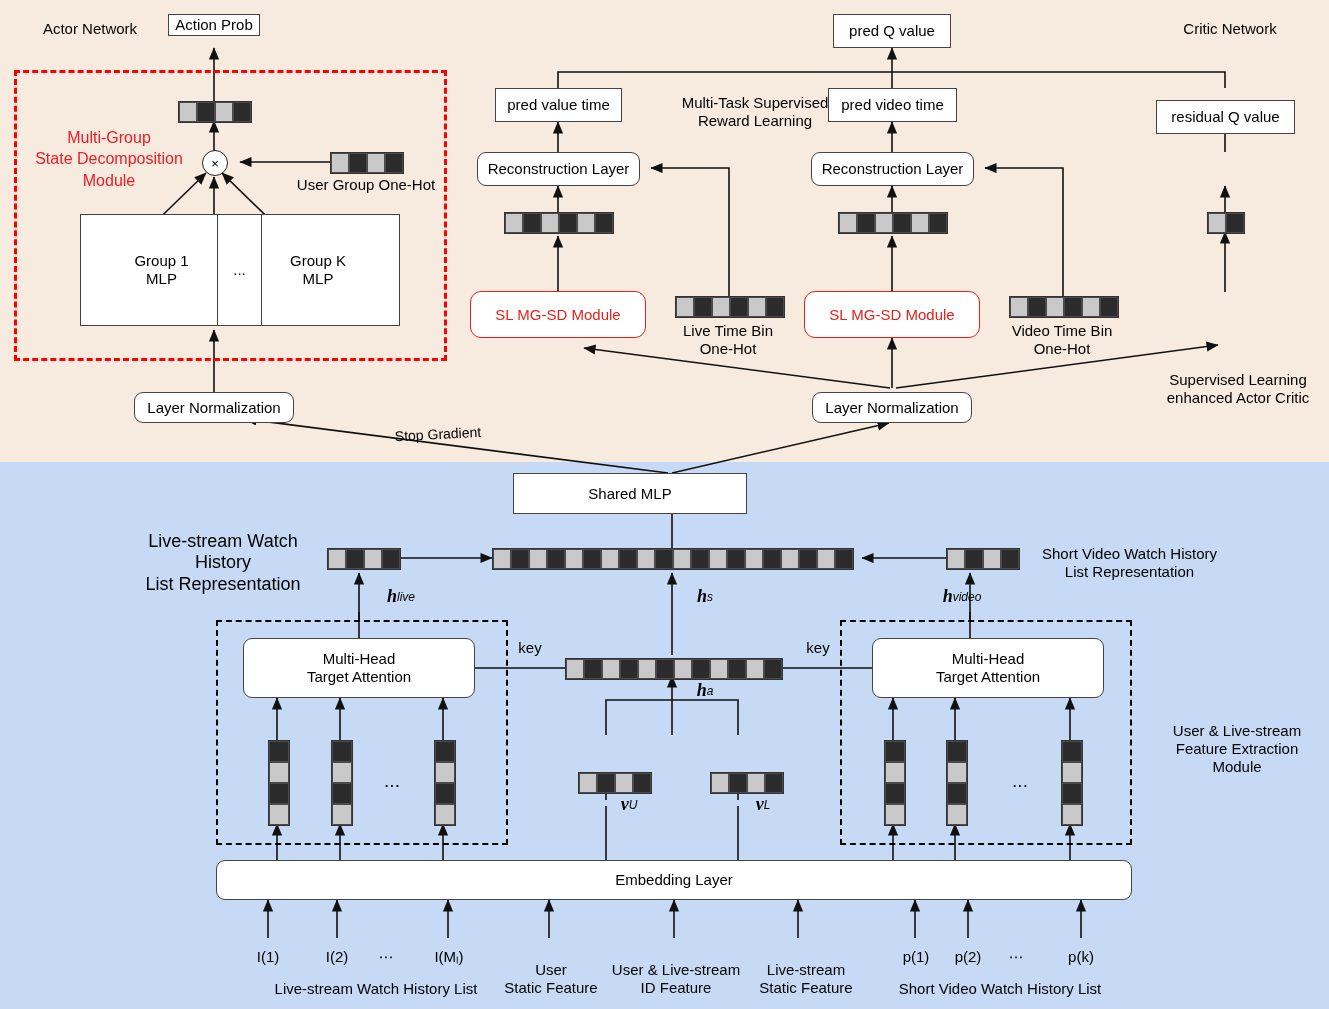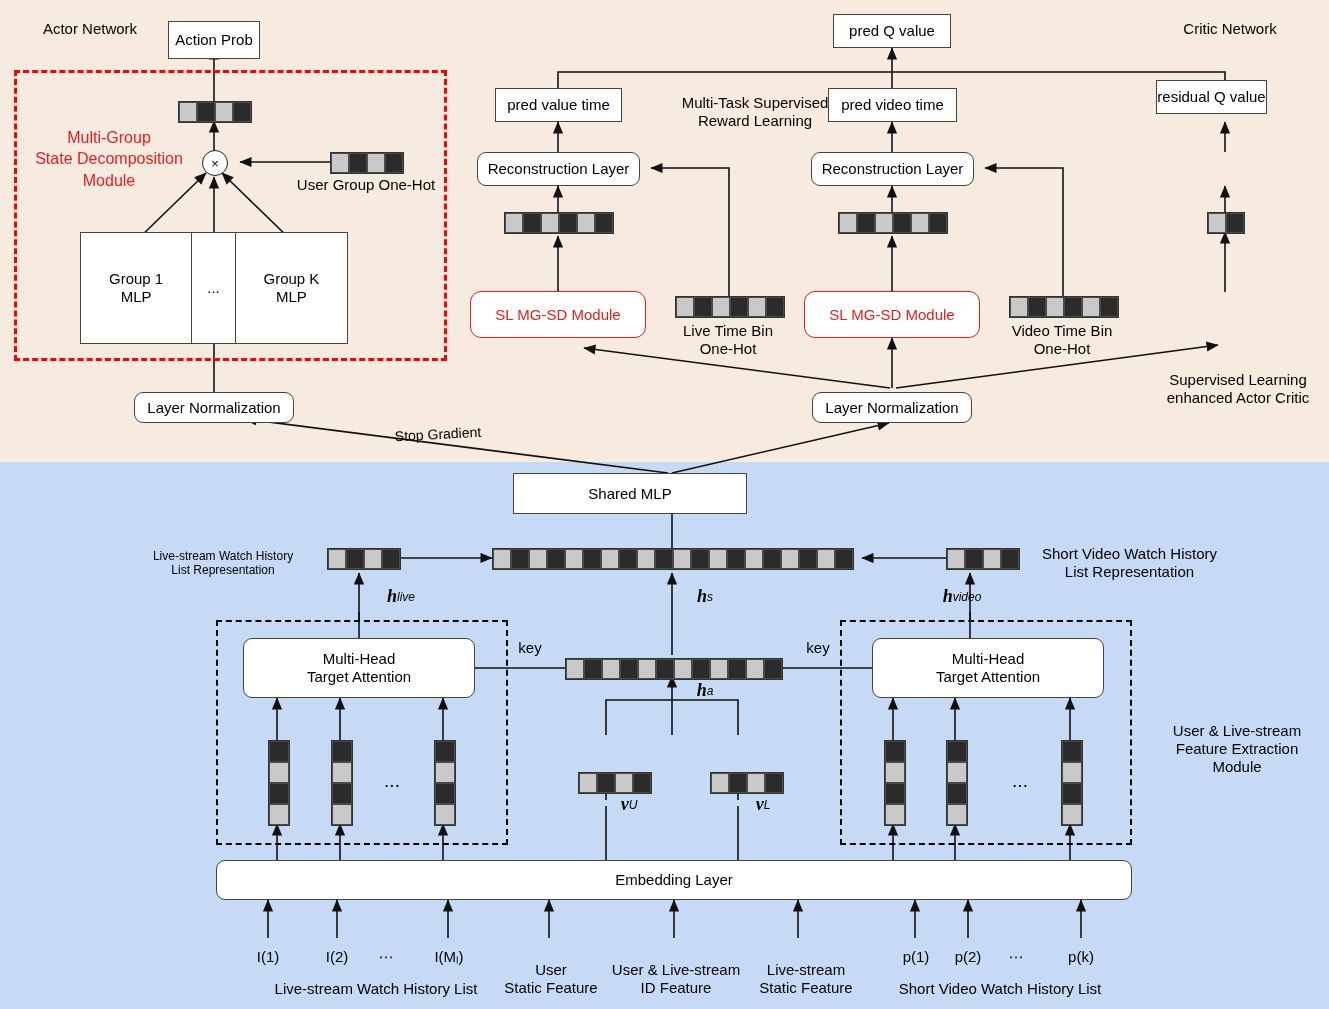--- a/index.html
+++ b/index.html
@@ -125,21 +125,21 @@
       <path d="M674,938 L674,900" marker-end="url(#ah)"></path>
       <path d="M798,938 L798,900" marker-end="url(#ah)"></path>
       <path d="M915,938 L915,900" marker-end="url(#ah)"></path>
       <path d="M968,938 L968,900" marker-end="url(#ah)"></path>
       <path d="M1081,938 L1081,900" marker-end="url(#ah)"></path>
     </g>
   </svg>
 
   <div class="plain" style="left:20px;top:18px;width:140px;height:22px;">Actor Network</div>
 
-  <div class="node" style="left:168px;top:14px;width:92px;height:38px;margin-top:7px;">Action Prob</div>
+  <div class="node" style="left:168px;top:14px;width:92px;height:22px;">Action Prob</div>
 
   <div class="dashred" style="left:14px;top:70px;width:433px;height:291px;"></div>
 
   <div class="plain redtext" style="left:24px;top:128px;width:170px;height:62px;white-space:pre-line;">Multi-Group
 State Decomposition
 Module</div>
 
   <div class="vec" style="left: 178px; top: 101px; height: 20px; width: 72px;">
       <div class="cell lt" style="width: 18px; height: 100%;"></div>
       <div class="cell dk" style="width: 18px; height: 100%;"></div>
@@ -150,37 +150,37 @@
   <div class="mult" style="left:202px;top:150px;">×</div>
 
   <div class="vec" style="left: 330px; top: 152px; height: 20px; width: 72px;">
       <div class="cell lt" style="width: 18px; height: 100%;"></div>
       <div class="cell dk" style="width: 18px; height: 100%;"></div>
       <div class="cell lt" style="width: 18px; height: 100%;"></div>
       <div class="cell dk" style="width: 18px; height: 100%;"></div>
     </div>
   <div class="plain" style="left:286px;top:175px;width:160px;height:20px;">User Group One-Hot</div>
 
-  <div class="grp" style="left:80px;top:232px;width:268px;height:112px;justify-content:center;">
+  <div class="grp" style="left:80px;top:214px;width:320px;height:112px;justify-content:center;">
     <div style="width:112px;white-space:pre-line;">Group 1
 MLP</div>
     <div style="width:44px;">...</div>
     <div style="width:112px;white-space:pre-line;">Group K
 MLP</div>
   </div>
 
   <div class="node rounded" style="left:134px;top:392px;width:160px;height:31px;">Layer Normalization</div>
 
   <div class="plain" style="left:1150px;top:18px;width:160px;height:22px;">Critic Network</div>
 
   <div class="node" style="left:833px;top:14px;width:118px;height:34px;">pred Q value</div>
 
   <div class="node" style="left:495px;top:88px;width:127px;height:34px;">pred value time</div>
   <div class="node" style="left:828px;top:88px;width:129px;height:34px;">pred video time</div>
-  <div class="node" style="left:1156px;top:80px;width:111px;height:34px;">residual Q value</div>
+  <div class="node" style="left:1156px;top:100px;width:139px;height:34px;">residual Q value</div>
 
   <div class="plain" style="left:655px;top:92px;width:200px;height:40px;white-space:pre-line;">Multi-Task Supervised
 Reward Learning</div>
 
   <div class="node rounded" style="left:477px;top:152px;width:163px;height:34px;">Reconstruction Layer</div>
   <div class="node rounded" style="left:811px;top:152px;width:163px;height:34px;">Reconstruction Layer</div>
 
   <div class="vec" style="left: 504px; top: 212px; height: 20px; width: 108px;">
       <div class="cell lt" style="width: 18px; height: 100%;"></div>
       <div class="cell dk" style="width: 18px; height: 100%;"></div>
@@ -229,21 +229,21 @@
 
   <div class="node rounded" style="left:812px;top:392px;width:160px;height:31px;">Layer Normalization</div>
 
   <div class="plain" style="left:1152px;top:369px;width:172px;height:40px;white-space:pre-line;">Supervised  Learning
 enhanced  Actor Critic</div>
 
   <div class="plain" style="left:378px;top:424px;width:120px;height:20px;font-size:14px;transform:rotate(-3deg);">Stop Gradient</div>
 
   <div class="node" style="left:513px;top:473px;width:234px;height:41px;">Shared MLP</div>
 
-  <div class="plain" style="left:118px;top:542px;width:210px;height:42px;white-space:pre-line;font-size:12px;">Live-stream Watch History
+  <div class="plain" style="left:118px;top:542px;width:210px;height:42px;white-space:pre-line;font-size:18px;">Live-stream Watch History
 List Representation</div>
   <div class="vec" style="left: 327px; top: 548px; height: 20px; width: 72px;">
       <div class="cell lt" style="width: 18px; height: 100%;"></div>
       <div class="cell dk" style="width: 18px; height: 100%;"></div>
       <div class="cell lt" style="width: 18px; height: 100%;"></div>
       <div class="cell dk" style="width: 18px; height: 100%;"></div>
     </div>
 
   <div class="vec" style="left: 492px; top: 548px; height: 20px; width: 360px;">
       <div class="cell lt" style="width: 18px; height: 100%;"></div>

